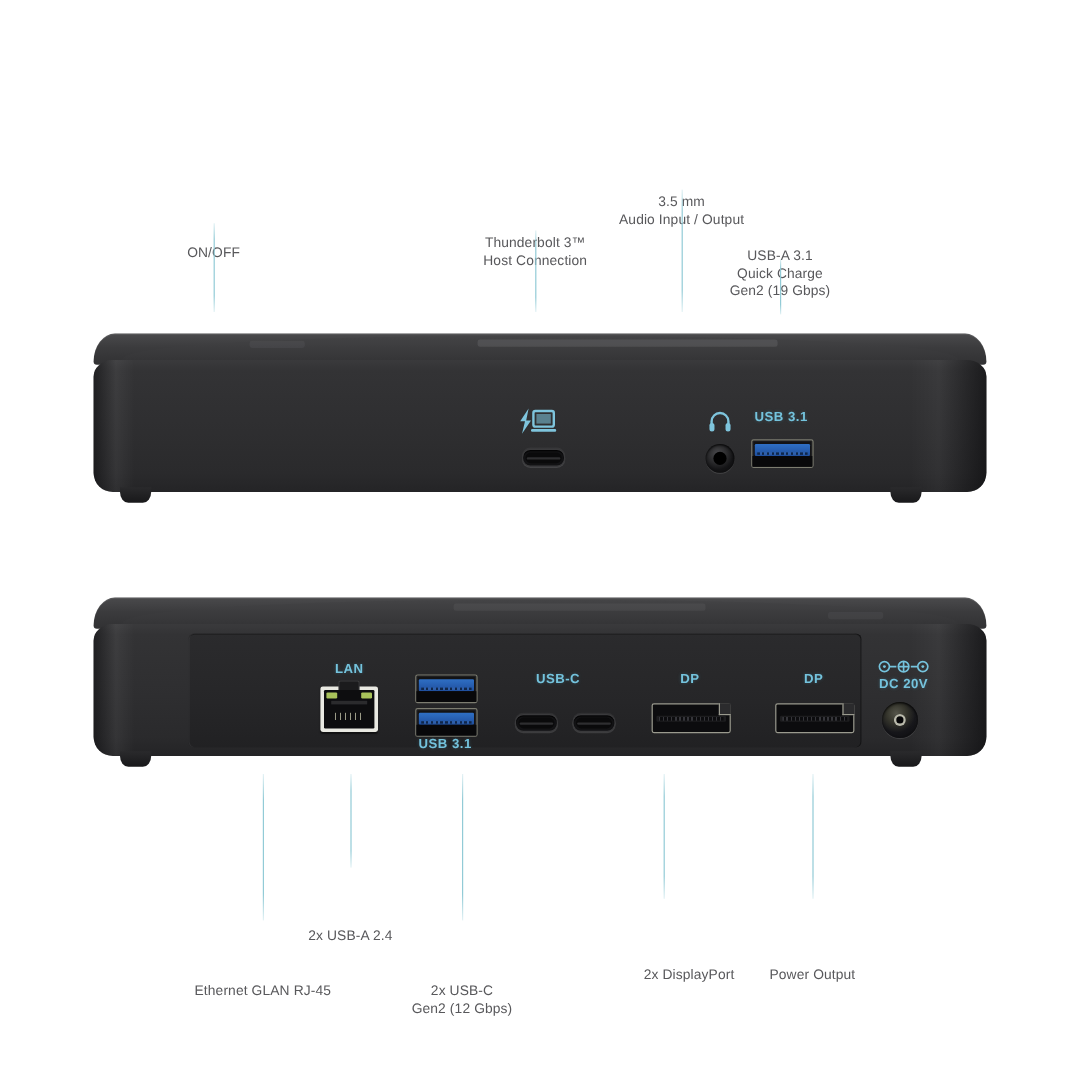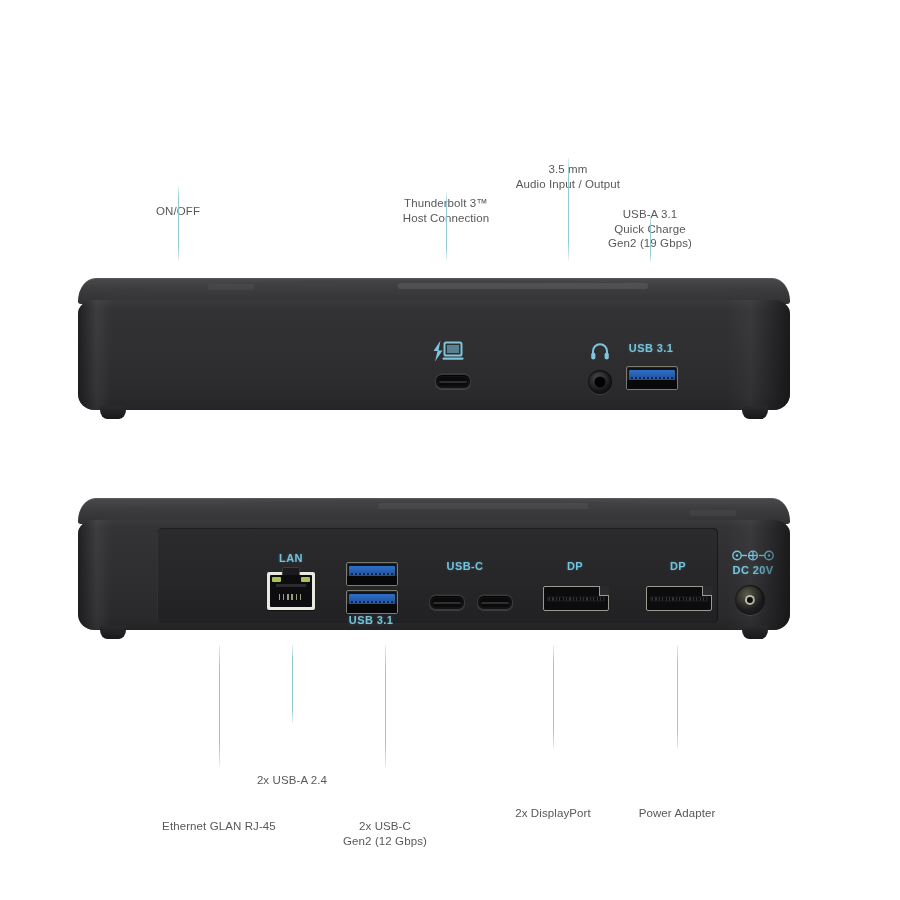--- a/index.html
+++ b/index.html
@@ -39,20 +39,21 @@
     background: linear-gradient(to bottom,
        rgba(150,205,215,0.25),
        rgba(140,200,212,0.95) 18%,
        rgba(140,200,212,0.95) 82%,
        rgba(150,205,215,0.25));
   }
 
   
   .device {
     position: absolute;
+    padding-left: 32px;
   }
   .dev-top {
     position: absolute;
     left: 0; top: 0;
     width: 100%;
     height: 26px;
     background: linear-gradient(to bottom, #4a4a4c 0%, #3b3b3d 45%, #313133 100%);
     border-radius: 26px 26px 4px 4px / 34px 34px 4px 4px;
     box-shadow: inset 0 1px 0 rgba(255,255,255,0.09);
   }
@@ -456,18 +457,18 @@
   <div class="callout" style="left:219px; top:775px; width:210px;">Ethernet GLAN RJ-45</div>
 
   <div class="leader" style="left:292px; top:645px; height:78px;"></div>
   <div class="callout" style="left:292px; top:729px; width:160px;">2x USB-A 2.4</div>
 
   <div class="leader" style="left:385px; top:645px; height:122px;"></div>
   <div class="callout" style="left:385px; top:775px; width:180px;">2x USB-C
 Gen2 (12 Gbps)</div>
 
   <div class="leader" style="left:553px; top:645px; height:104px;"></div>
-  <div class="callout" style="left:553px; top:762px; width:180px;">2x DisplayPort</div>
+  <div class="callout" style="left:522px; top:762px; width:180px;text-align:right;">2x DisplayPort</div>
 
   <div class="leader" style="left:677px; top:645px; height:104px;"></div>
-  <div class="callout" style="left:677px; top:762px; width:170px;">Power Adapter</div>
+  <div class="callout" style="left:677px; top:762px; width:170px;">Power Output</div>
 
 </div>
 
 </body></html>

